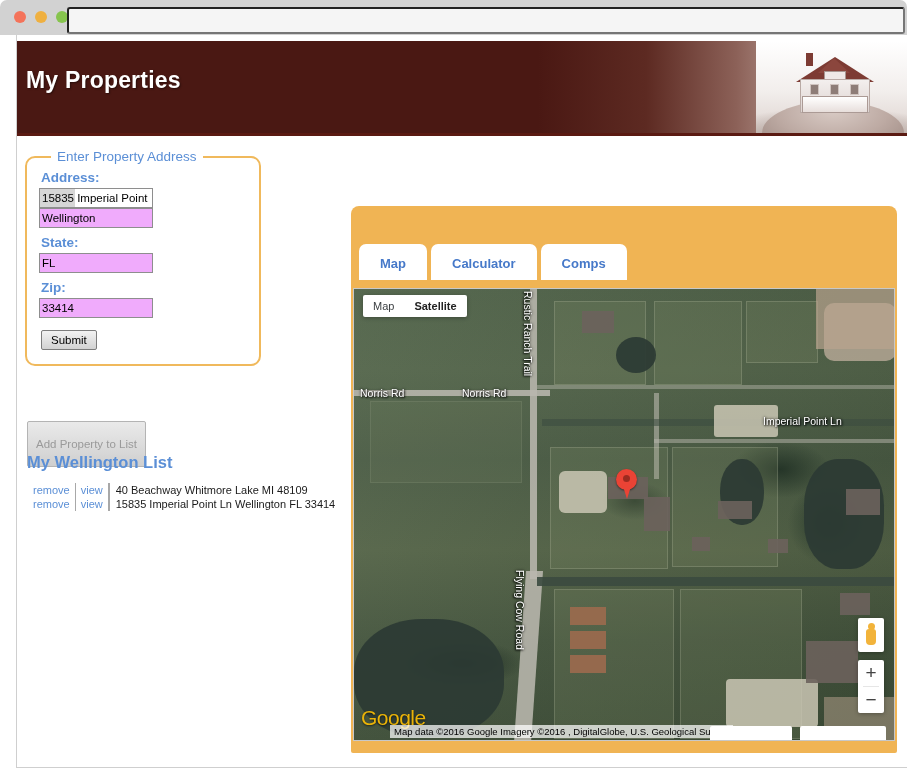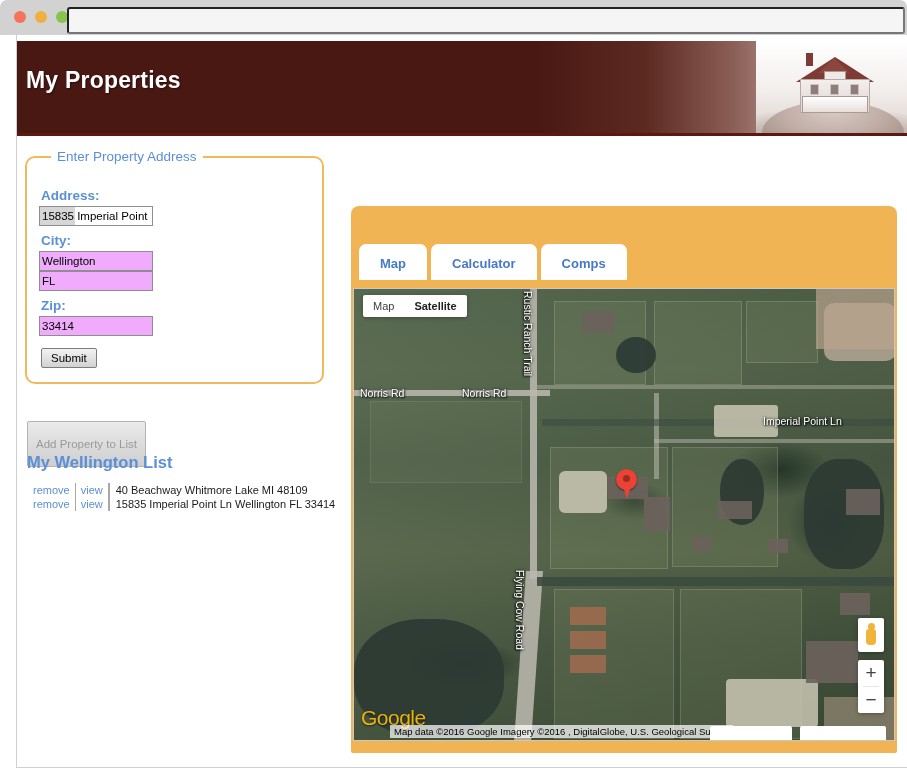--- a/index.html
+++ b/index.html
@@ -115,38 +115,38 @@
   .h-chim {
     position: absolute; left: 14px; bottom: 47px; width: 7px; height: 13px;
     background: #7d3b33;
   }
 
   
   .left-col { position: absolute; left: 0; top: 105px; width: 320px; }
 
   fieldset.addr-box {
     margin: 9px 0 0 8px;
-    width: 299px;
+    width: 236px;
     border: 2px solid #f0b95c;
     border-radius: 10px;
     padding: 6px 10px 14px 12px;
     box-sizing: border-box;
   }
   fieldset.addr-box legend {
     color: #5b8fd6;
     font-size: 13.5px;
     padding: 0 6px;
     margin-left: 12px;
   }
   .fld-label {
     color: #5b8fd6;
     font-size: 13.5px; font-weight: bold;
     margin: 7px 0 3px 2px;
   }
-  .fld-label:first-of-type { margin-top: 18px; }
+  .fld-label:first-of-type { margin-top: 0; }
   input.txt {
     display: block;
     width: 108px; height: 16px;
     font-family: "Liberation Sans", sans-serif;
     font-size: 11.5px;
     color: #000;
     padding: 1px 2px;
     border: 1px solid #8e8e8e;
     background: #f0abfc;
     box-sizing: content-box;
@@ -393,23 +393,23 @@
     </div>
 
     <div class="left-col">
 
       <fieldset class="addr-box">
         <legend>Enter Property Address</legend>
 
         <div class="fld-label">Address:</div>
         <input class="txt addr-input" value="15835 Imperial Point L" style="">
 
-        <div class="fld-label">City:</div>
         <input class="txt" value="Wellington" style="">
 
+        <div class="fld-label">State:</div>
         <input class="txt" value="FL" style="">
 
         <div class="fld-label">Zip:</div>
         <input class="txt" value="33414" style="">
 
         <button class="submit-btn">Submit</button>
       </fieldset>
 
       <button class="add-btn">Add Property to List</button>
 

